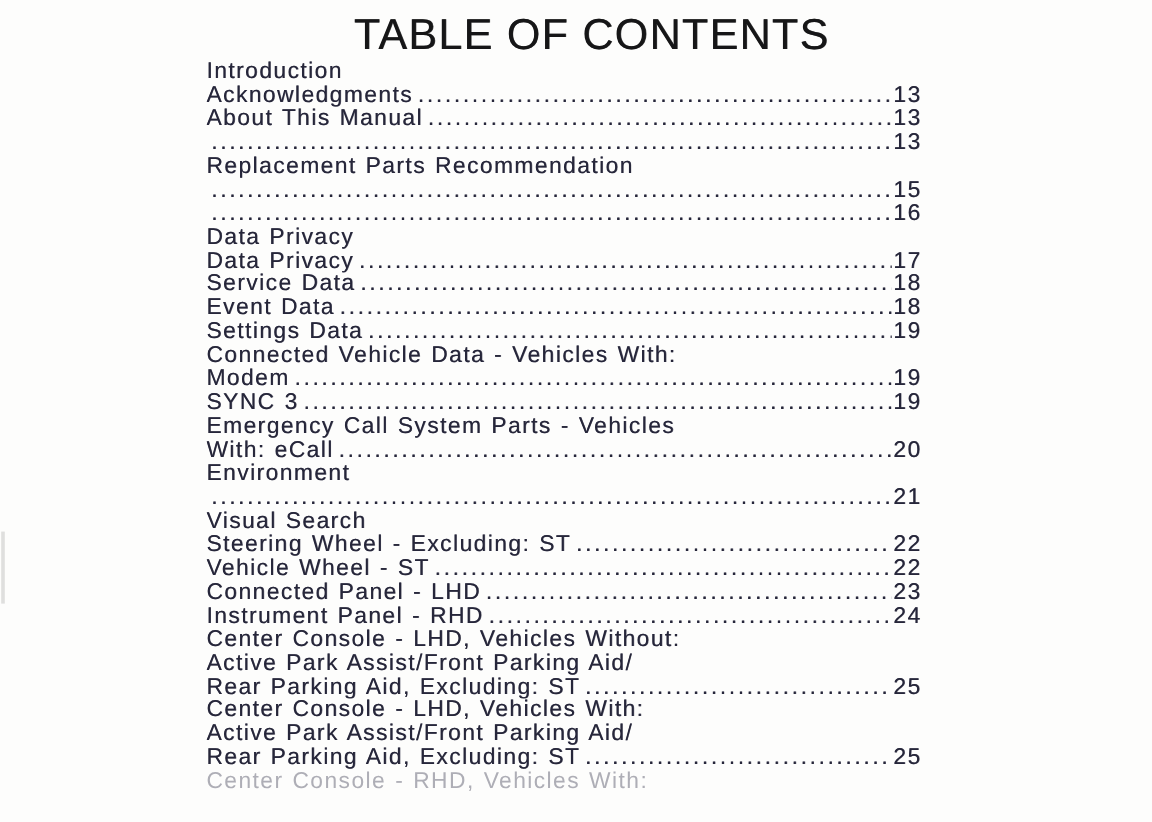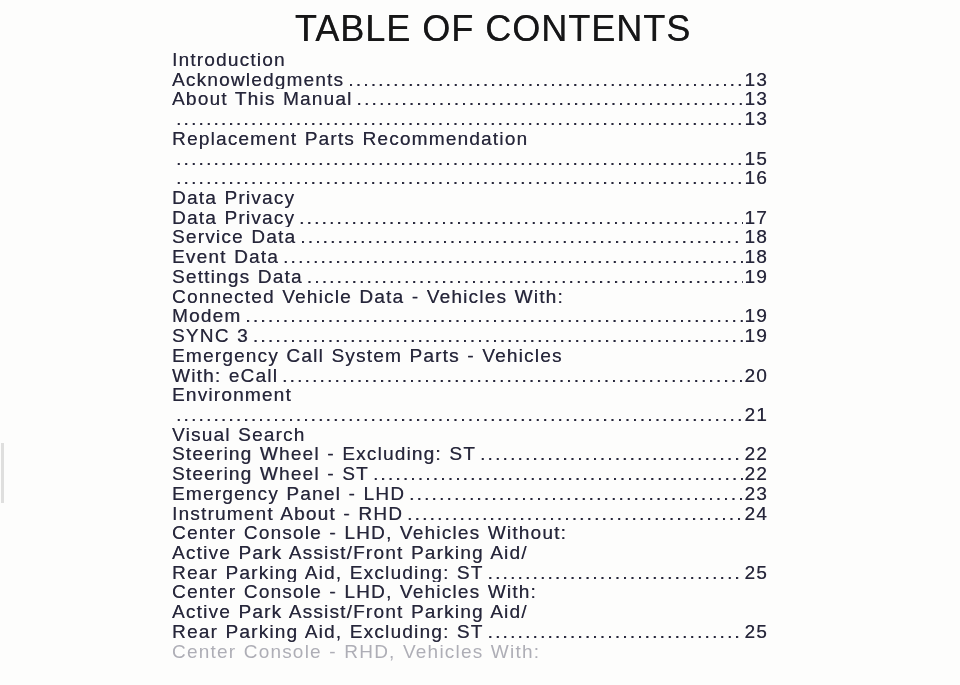--- a/index.html
+++ b/index.html
@@ -188,33 +188,33 @@
 
   </div>
 
   <div class="toc-line">
     <span class="label">Steering Wheel - Excluding: ST</span>
     <span class="dots"></span>
     <span class="page">22</span>
   </div>
 
   <div class="toc-line">
-    <span class="label">Steering Wheel - ST</span>
+    <span class="label">Vehicle Wheel - ST</span>
     <span class="dots"></span>
     <span class="page">22</span>
   </div>
 
   <div class="toc-line">
-    <span class="label">Emergency Panel - LHD</span>
+    <span class="label">Connected Panel - LHD</span>
     <span class="dots"></span>
     <span class="page">23</span>
   </div>
 
   <div class="toc-line">
-    <span class="label">Instrument About - RHD</span>
+    <span class="label">Instrument Panel - RHD</span>
     <span class="dots"></span>
     <span class="page">24</span>
   </div>
 
   <div class="toc-line">
     <span class="label">Center Console - LHD, Vehicles Without:</span>
 
   </div>
 
   <div class="toc-line">

